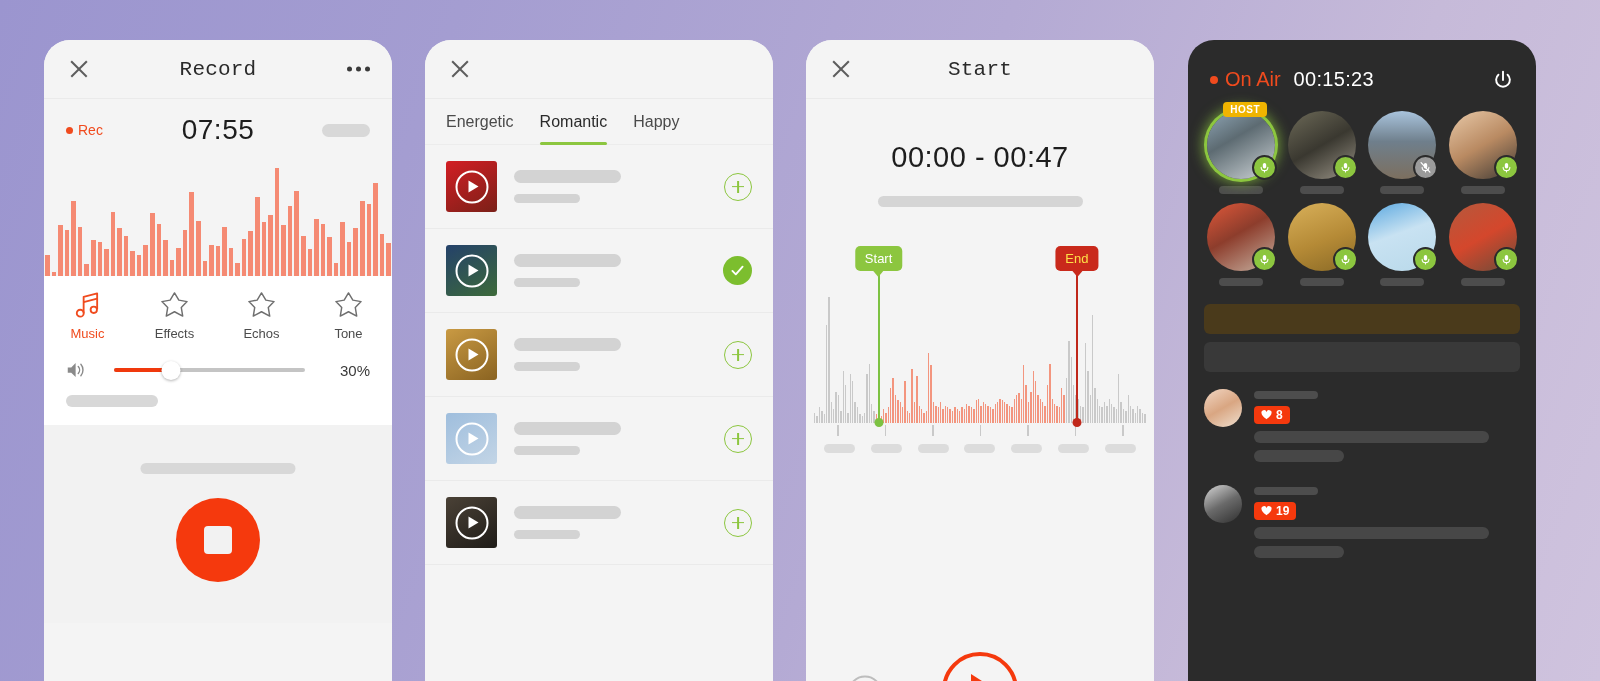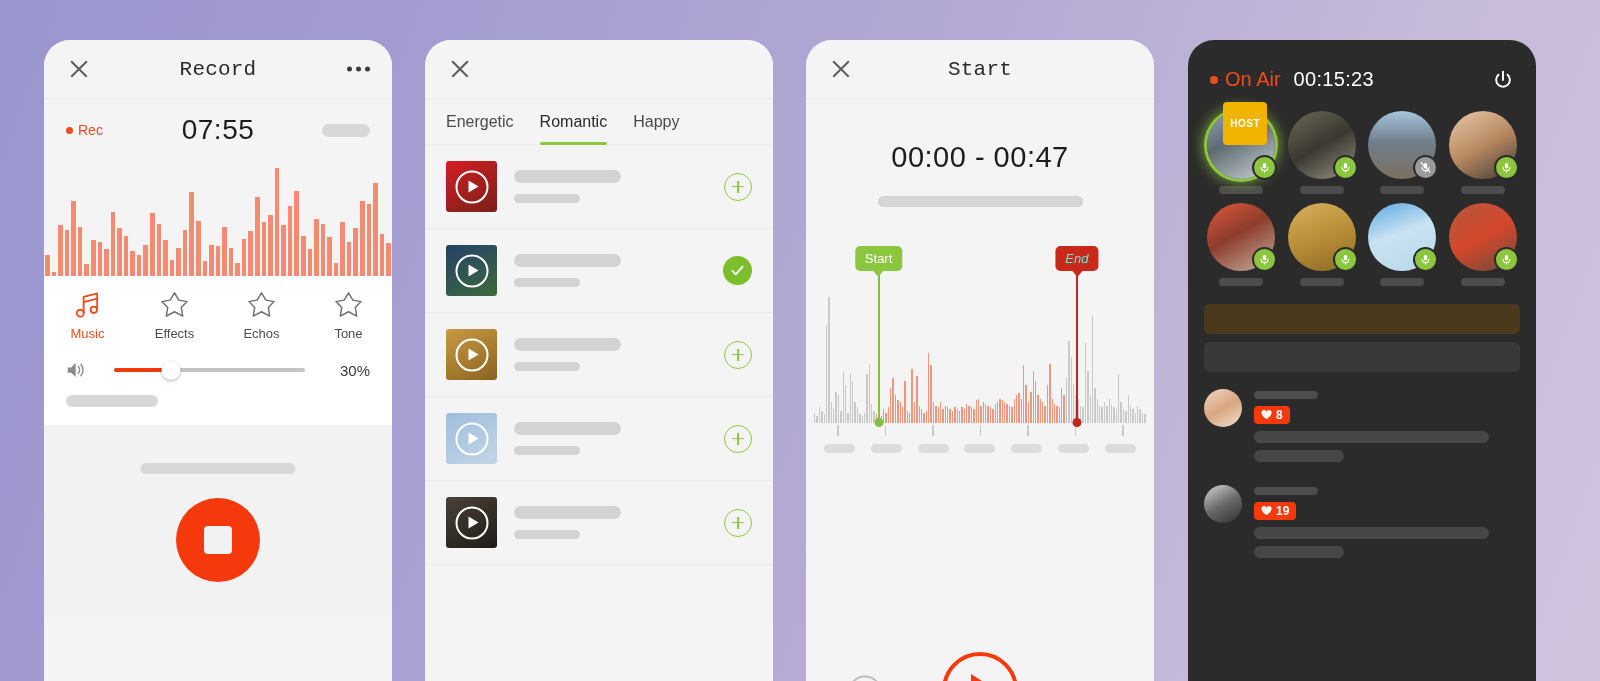--- a/index.html
+++ b/index.html
@@ -213,21 +213,21 @@
     content: ""; position: absolute; left: 50%; top: 100%; transform: translateX(-50%);
     border-left: 5px solid transparent; border-right: 5px solid transparent;
     border-top: 6px solid currentColor;
   }
   .marker .knob { position: absolute; bottom: -4px; left: 50%; transform: translateX(-50%); width: 9px; height: 9px; border-radius: 50%; }
   #marker-start .stem, #marker-start .knob { background: #7dc242; }
   #marker-start .tag { background: #8cc63f; color: #8cc63f; }
   #marker-start .tag span { color: #fff; }
   #marker-end .stem, #marker-end .knob { background: #c0271a; }
   #marker-end .tag { background: #c9291b; color: #c9291b; }
-  #marker-end .tag span { color: #5eead4; font-style: italic; }
+  #marker-end .tag span { color: #fde047; }
 
   .ruler { position: relative; height: 14px; margin: 2px 8px 0; }
   .ruler i { position: absolute; top: 0; width: 1.5px; height: 11px; background: #c9c9c9; }
   .ruler-labels { display: flex; justify-content: space-around; margin: 5px 10px 0; }
   .ruler-labels i { width: 31px; height: 9px; background: #dcdcdc; border-radius: 5px; display: block; }
 
   .edit-foot {
     position: absolute; left: 0; right: 0; bottom: 0; height: 96px;
     display: flex; align-items: flex-end; justify-content: space-between;
     padding: 0 40px;
@@ -270,21 +270,21 @@
   .mic {
     position: absolute; right: -2px; bottom: -1px;
     width: 25px; height: 25px; border-radius: 50%;
     background: #8cc63f; display: flex; align-items: center; justify-content: center;
     border: 2px solid #2b2b2b;
   }
   .mic.muted { background: #9b9b9b; }
   .host-badge {
     position: absolute; left: 16px; top: -9px;
     background: #f0b400; color: #fff; font-size: 10px; font-weight: bold;
-    padding: 16px 7px; border-radius: 4px; letter-spacing: .5px; z-index: 4;
+    padding: 2px 7px; border-radius: 4px; letter-spacing: .5px; z-index: 4;
   }
   .name-ph { width: 44px; height: 8px; background: #4d4d4d; border-radius: 5px; }
 
   .live-bar { margin: 8px 16px 0; height: 30px; border-radius: 6px; }
   .live-bar.amber { background: #4a3a1b; }
   .live-bar.grey  { background: #393939; }
 
   .chat { padding: 17px 16px 0; display: flex; flex-direction: column; gap: 23px; }
   .chat-item { display: flex; gap: 12px; }
   .chat-av { width: 38px; height: 38px; border-radius: 50%; overflow: hidden; flex: none; }

